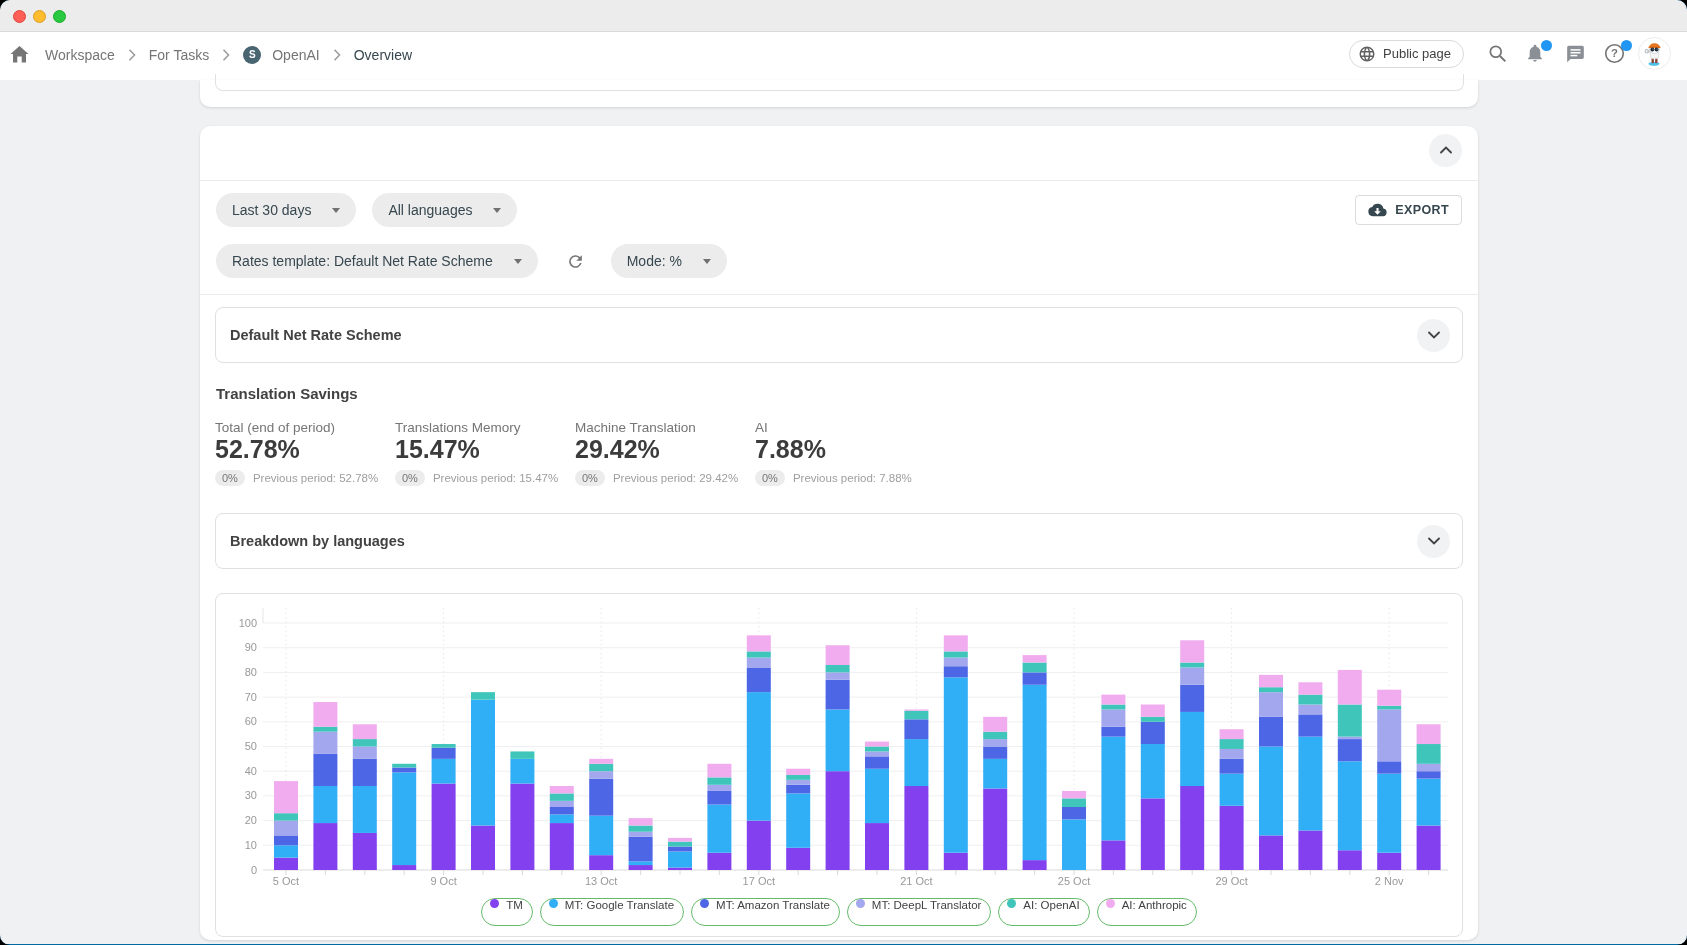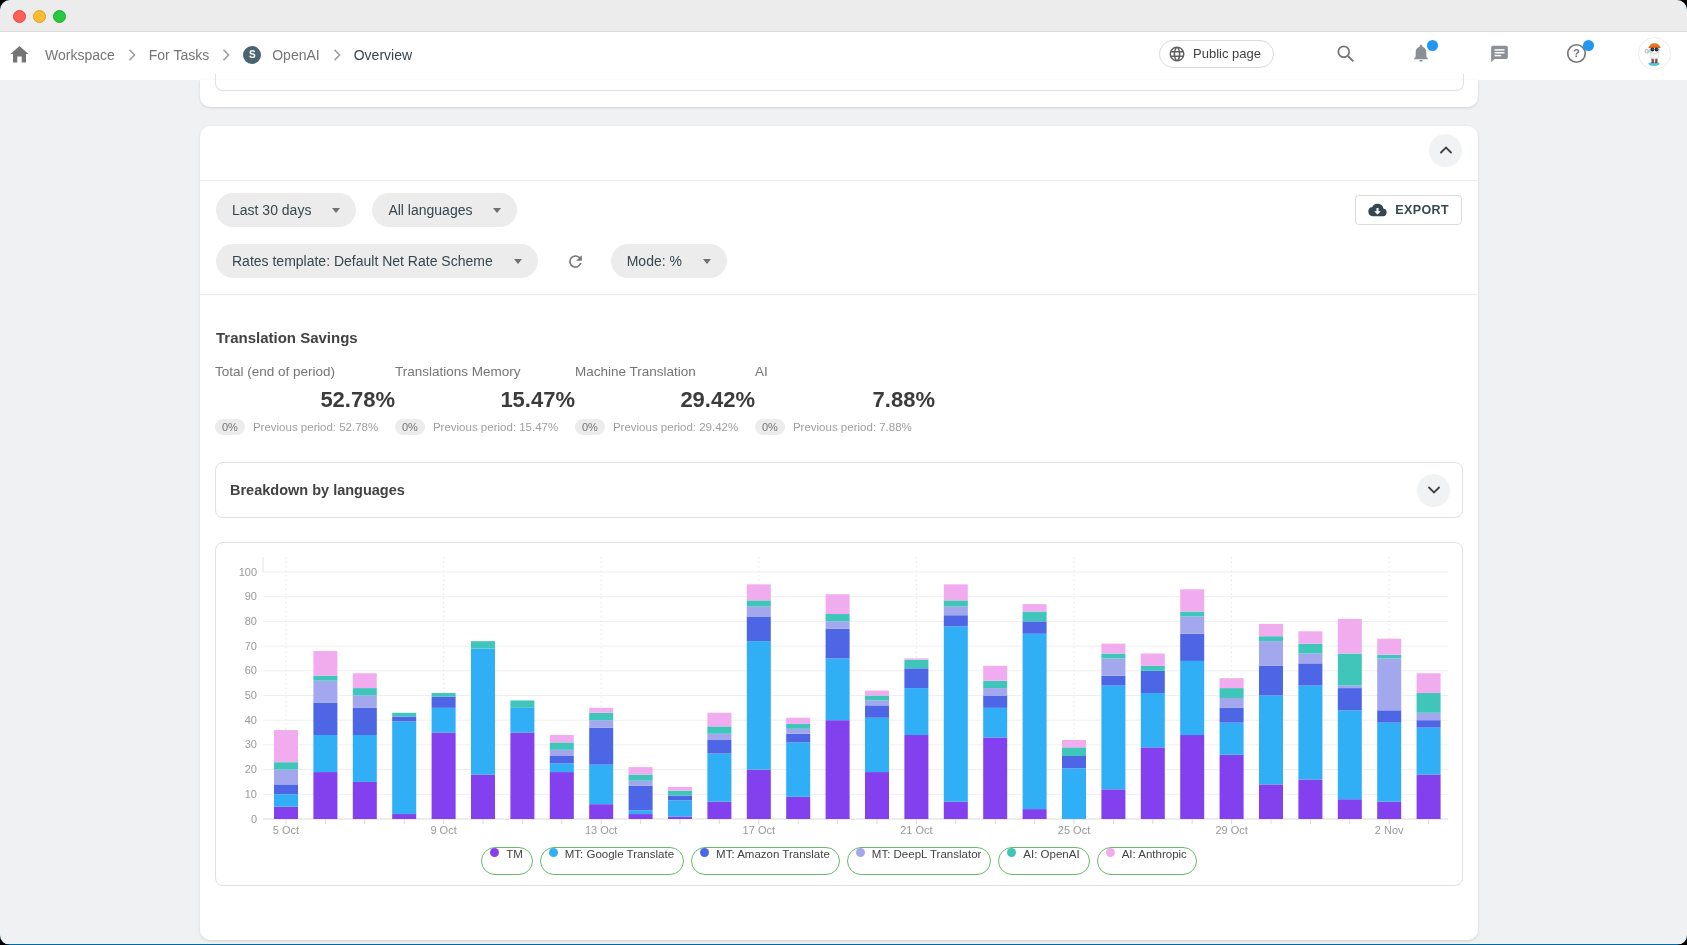--- a/index.html
+++ b/index.html
@@ -7,21 +7,21 @@
   background:#0369a1; }
 .titlebar { height:32px; background:#ececec; border-bottom:1px solid #dcdcdc; position:relative; }
 .tl { position:absolute; top:10px; width:13px; height:13px; border-radius:50%; }
 .navbar { height:48px; background:#fff; box-shadow:0 1px 2px rgba(0,0,0,.14); position:relative;
   display:flex; align-items:center; padding:0 16px 0 10px; }
 .bc { display:flex; align-items:center; gap:0; font-size:14px; color:#757575; margin-top:-3px; }
 .bc > * { margin-right:0; }
 .bsep { margin:0 13px; display:flex; align-items:center; }
 .savatar { width:18px; height:18px; border-radius:50%; background:#4a6572; color:#fff; font-size:10px;
   font-weight:bold; display:flex; align-items:center; justify-content:center; margin-right:11px; }
-.nav-right { margin-left:auto; display:flex; align-items:center; margin-top:-5px;gap:38px; }
+.nav-right { margin-left:auto; display:flex; align-items:center; margin-top:-5px; }
 .pubpage { height:28px; border:1px solid #dadada; border-radius:14px; display:flex; align-items:center;
   padding:0 12px 0 8px; gap:7px; font-size:13px; color:#424242; background:#fff; }
 .nicon { position:relative; display:flex; align-items:center; justify-content:center; }
 .bluedot { position:absolute; top:-3px; right:-7px; width:11px; height:11px; border-radius:50%; background:#2196f3; }
 .page { position:relative; width:1687px; height:864px; background:#f0f1f3; }
 .card0 { position:absolute; left:200px; top:0; width:1278px; height:27px; background:#fff;
   border-radius:0 0 10px 10px; box-shadow:0 1px 3px rgba(0,0,0,.13); }
 .card0 .inbox { position:absolute; left:15px; top:-6px; width:1249px; height:17px;
   border:1px solid #e0e0e0; border-top:none; border-radius:0 0 8px 8px; }
 .card { position:absolute; left:200px; top:46px; width:1278px; height:814px; background:#fff;
@@ -42,21 +42,21 @@
   color:#37474f; letter-spacing:.4px;text-align:center; }
 .refresh { margin:0 12px 0 12px; display:flex; align-items:center; }
 .body { padding:12px 15px 0; }
 .cbox { border:1px solid #e0e0e0; border-radius:8px; height:56px; display:flex; align-items:center;
   padding:0 12px 0 14px; }
 .cbox .bt { font-size:14.5px; font-weight:bold; color:#424242; }
 .sechead { font-size:15px; font-weight:bold; color:#424242; margin:22px 1px 0; }
 .stats { display:flex; margin-top:18px; }
 .stat { width:180px; }
 .stl { font-size:13.5px; color:#757575; }
-.stv { font-size:22px; font-weight:bold; color:#3c3c3c; margin-top:8px;text-align:right; }
+.stv { font-size:25px; font-weight:bold; color:#3c3c3c; margin-top:0; }
 .stp { display:flex; align-items:center; gap:8px; margin-top:6px; font-size:11.5px; color:#9e9e9e; }
 .chip { background:#ececec; color:#757575; font-size:11px; padding:2px 7px; border-radius:9px; }
 .gap1 { height:27px; }
 .chartbox { border:1px solid #e0e0e0; border-radius:8px; margin-top:24px; height:344px; overflow:hidden; }
 .legend { display:flex; justify-content:center; gap:7px; margin-top:7px; }
 .lgp { height:28px; border:1px solid #66bb6a; border-radius:14px; background:#fff; display:flex;
   padding:0 9px 0 8px; font-size:11.5px; color:#424242; }
 .lgd { width:9px; height:9px; border-radius:50%; margin-right:7px; }
 </style></head>
 <body>
@@ -170,20 +170,28 @@
           <span class="pill">Rates template: Default Net Rate Scheme<span class="caret"></span></span>
           <span class="refresh">
               <svg width="19" height="19" viewBox="0 0 24 24">
                 <path fill="#757575" d="M17.65 6.35A8 8 0 1 0 19.73 14h-2.08a6 6 0 1 1-1.42-6.23L13 11h7V4l-2.35 2.35z"></path>
               </svg>
             </span>
           <span class="pill" style="margin-left:14px">Mode: %<span class="caret"></span></span>
         </div>
       </div>
       <div class="body">
+        <div class="cbox">
+            <span class="bt">Default Net Rate Scheme</span>
+            <span class="circbtn">
+              <svg width="12" height="8" viewBox="0 0 12 8">
+                <path d="M1 1.5 L6 6.5 L11 1.5" fill="none" stroke="#424242" stroke-width="1.8" stroke-linecap="round"></path>
+              </svg>
+            </span>
+          </div>
         <div class="sechead">Translation Savings</div>
         <div class="stats">
           <div class="stat">
       <div class="stl">Total (end of period)</div>
       <div class="stv">52.78%</div>
       <div class="stp">
                 <span class="chip">0%</span>
                 <span>Previous period: 52.78%</span>
               </div>
     </div>

